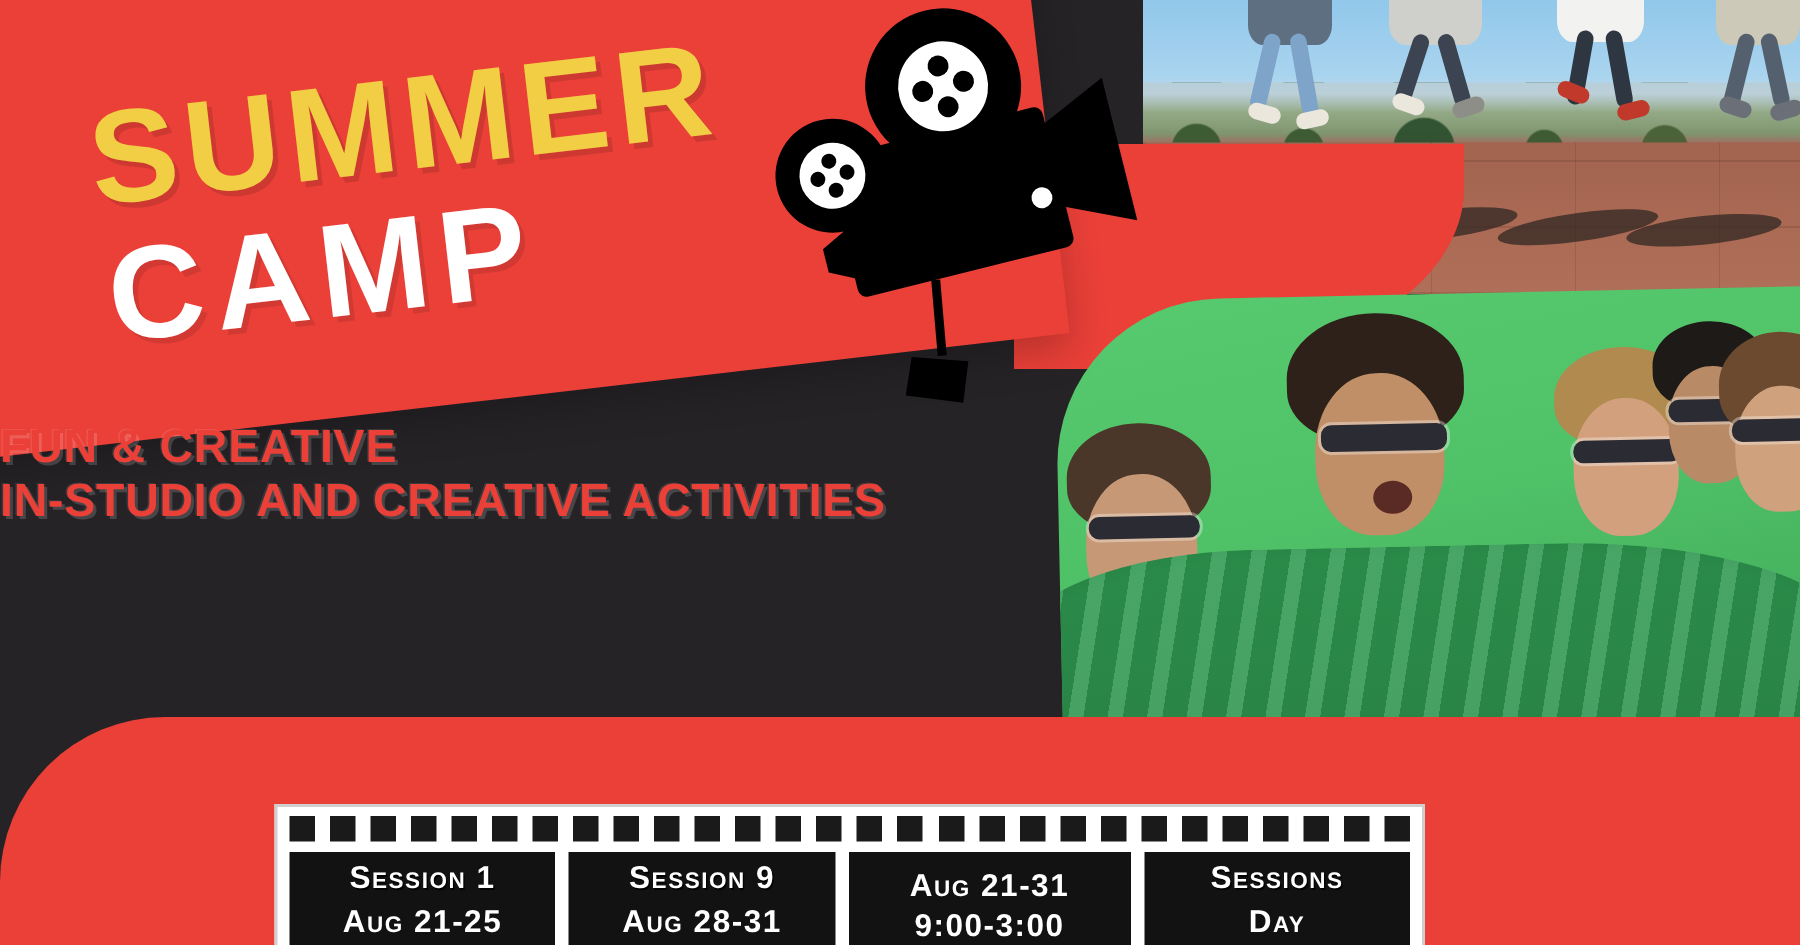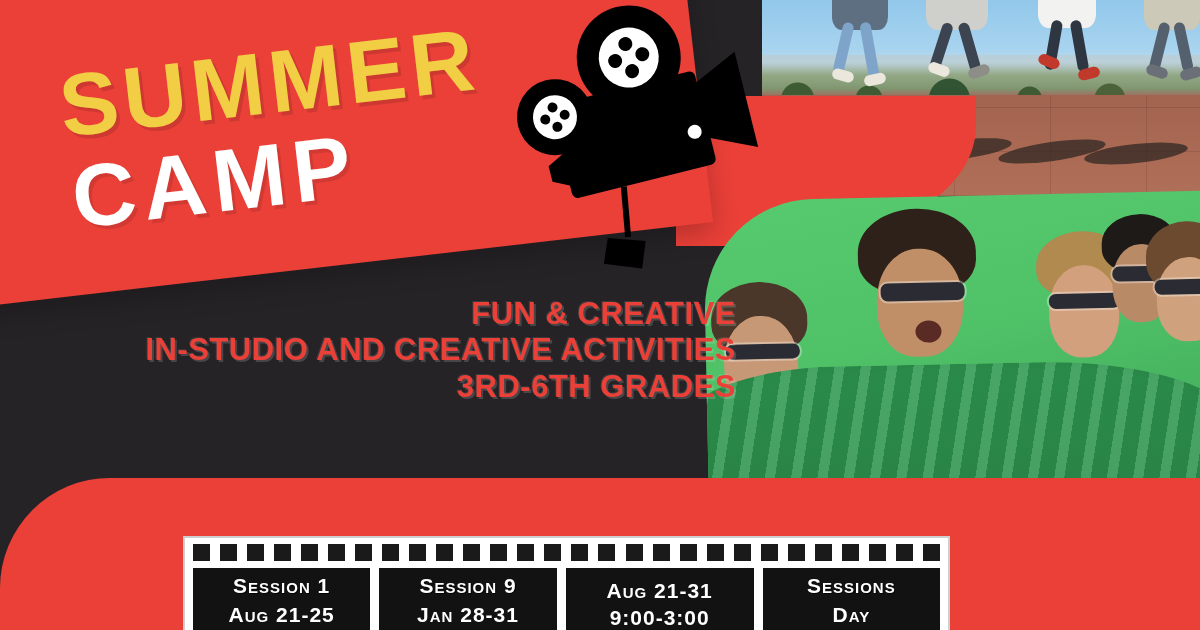--- a/index.html
+++ b/index.html
@@ -97,21 +97,21 @@
   .camera{position:absolute;left:505px;top:-6px;width:260px;height:275px;}
 
   
   .bottom-panel{
     position:absolute;left:0;top:478px;width:1200px;height:152px;
     background:#EA4038;border-top-left-radius:110px;
   }
 
   
   .headline{
-    position:absolute;left:0;top:296px;width:736px;text-align:right;
+    position:absolute;left:0;top:280px;width:736px;text-align:left;
     color:#EA4038;font-weight:bold;line-height:1.17;
     letter-spacing:.5px;
   }
   .headline div{
     text-shadow:2px 2px 0 rgba(255,255,255,.16), -1px -1px 0 rgba(255,255,255,.10);
   }
   .hl-1{font-size:31px;}
   .hl-2{font-size:31px;}
   .hl-3{font-size:31px;}
 
@@ -256,21 +256,20 @@
 
         <path d="M104 188 L96 238" stroke="#000000" stroke-width="6" fill="none"></path>
         <path d="M76 234 L112 246 L102 272 L66 258 Z" fill="#000000"></path>
       </g>
     </svg>
   </div>
 
   <div class="headline">
     <div class="hl-1">FUN &amp; CREATIVE</div>
     <div class="hl-2">IN-STUDIO AND CREATIVE ACTIVITIES</div>
-    <div class="hl-3">3RD-6TH GRADES</div>
   </div>
 
   <div class="bottom-panel"></div>
 
   <div class="filmstrip">
     <div class="sprockets">
       <i></i>
         <i></i>
       <i></i>
         <i></i>
@@ -300,21 +299,21 @@
         <i></i>
     </div>
     <div class="cells">
       <div class="cell">
         <div class="l1 smallcaps">Session 1</div>
         <div class="l2 smallcaps">Aug 21-25</div>
         <div class="l3 smallcaps">9:00-3:00</div>
       </div>
       <div class="cell">
         <div class="l1 smallcaps">Session 9</div>
-        <div class="l2 smallcaps">Jan 28-31</div>
+        <div class="l2 smallcaps">Aug 28-31</div>
         <div class="l3 smallcaps">9:00-3:00</div>
       </div>
       <div class="cell wide">
         <div class="l2 smallcaps">Aug 21-31</div>
         <div class="l3 smallcaps">9:00-3:00</div>
       </div>
       <div class="cell">
         <div class="l1 smallcaps">Sessions</div>
         <div class="l2 smallcaps">Day</div>
         <div class="l3 smallcaps"></div>

